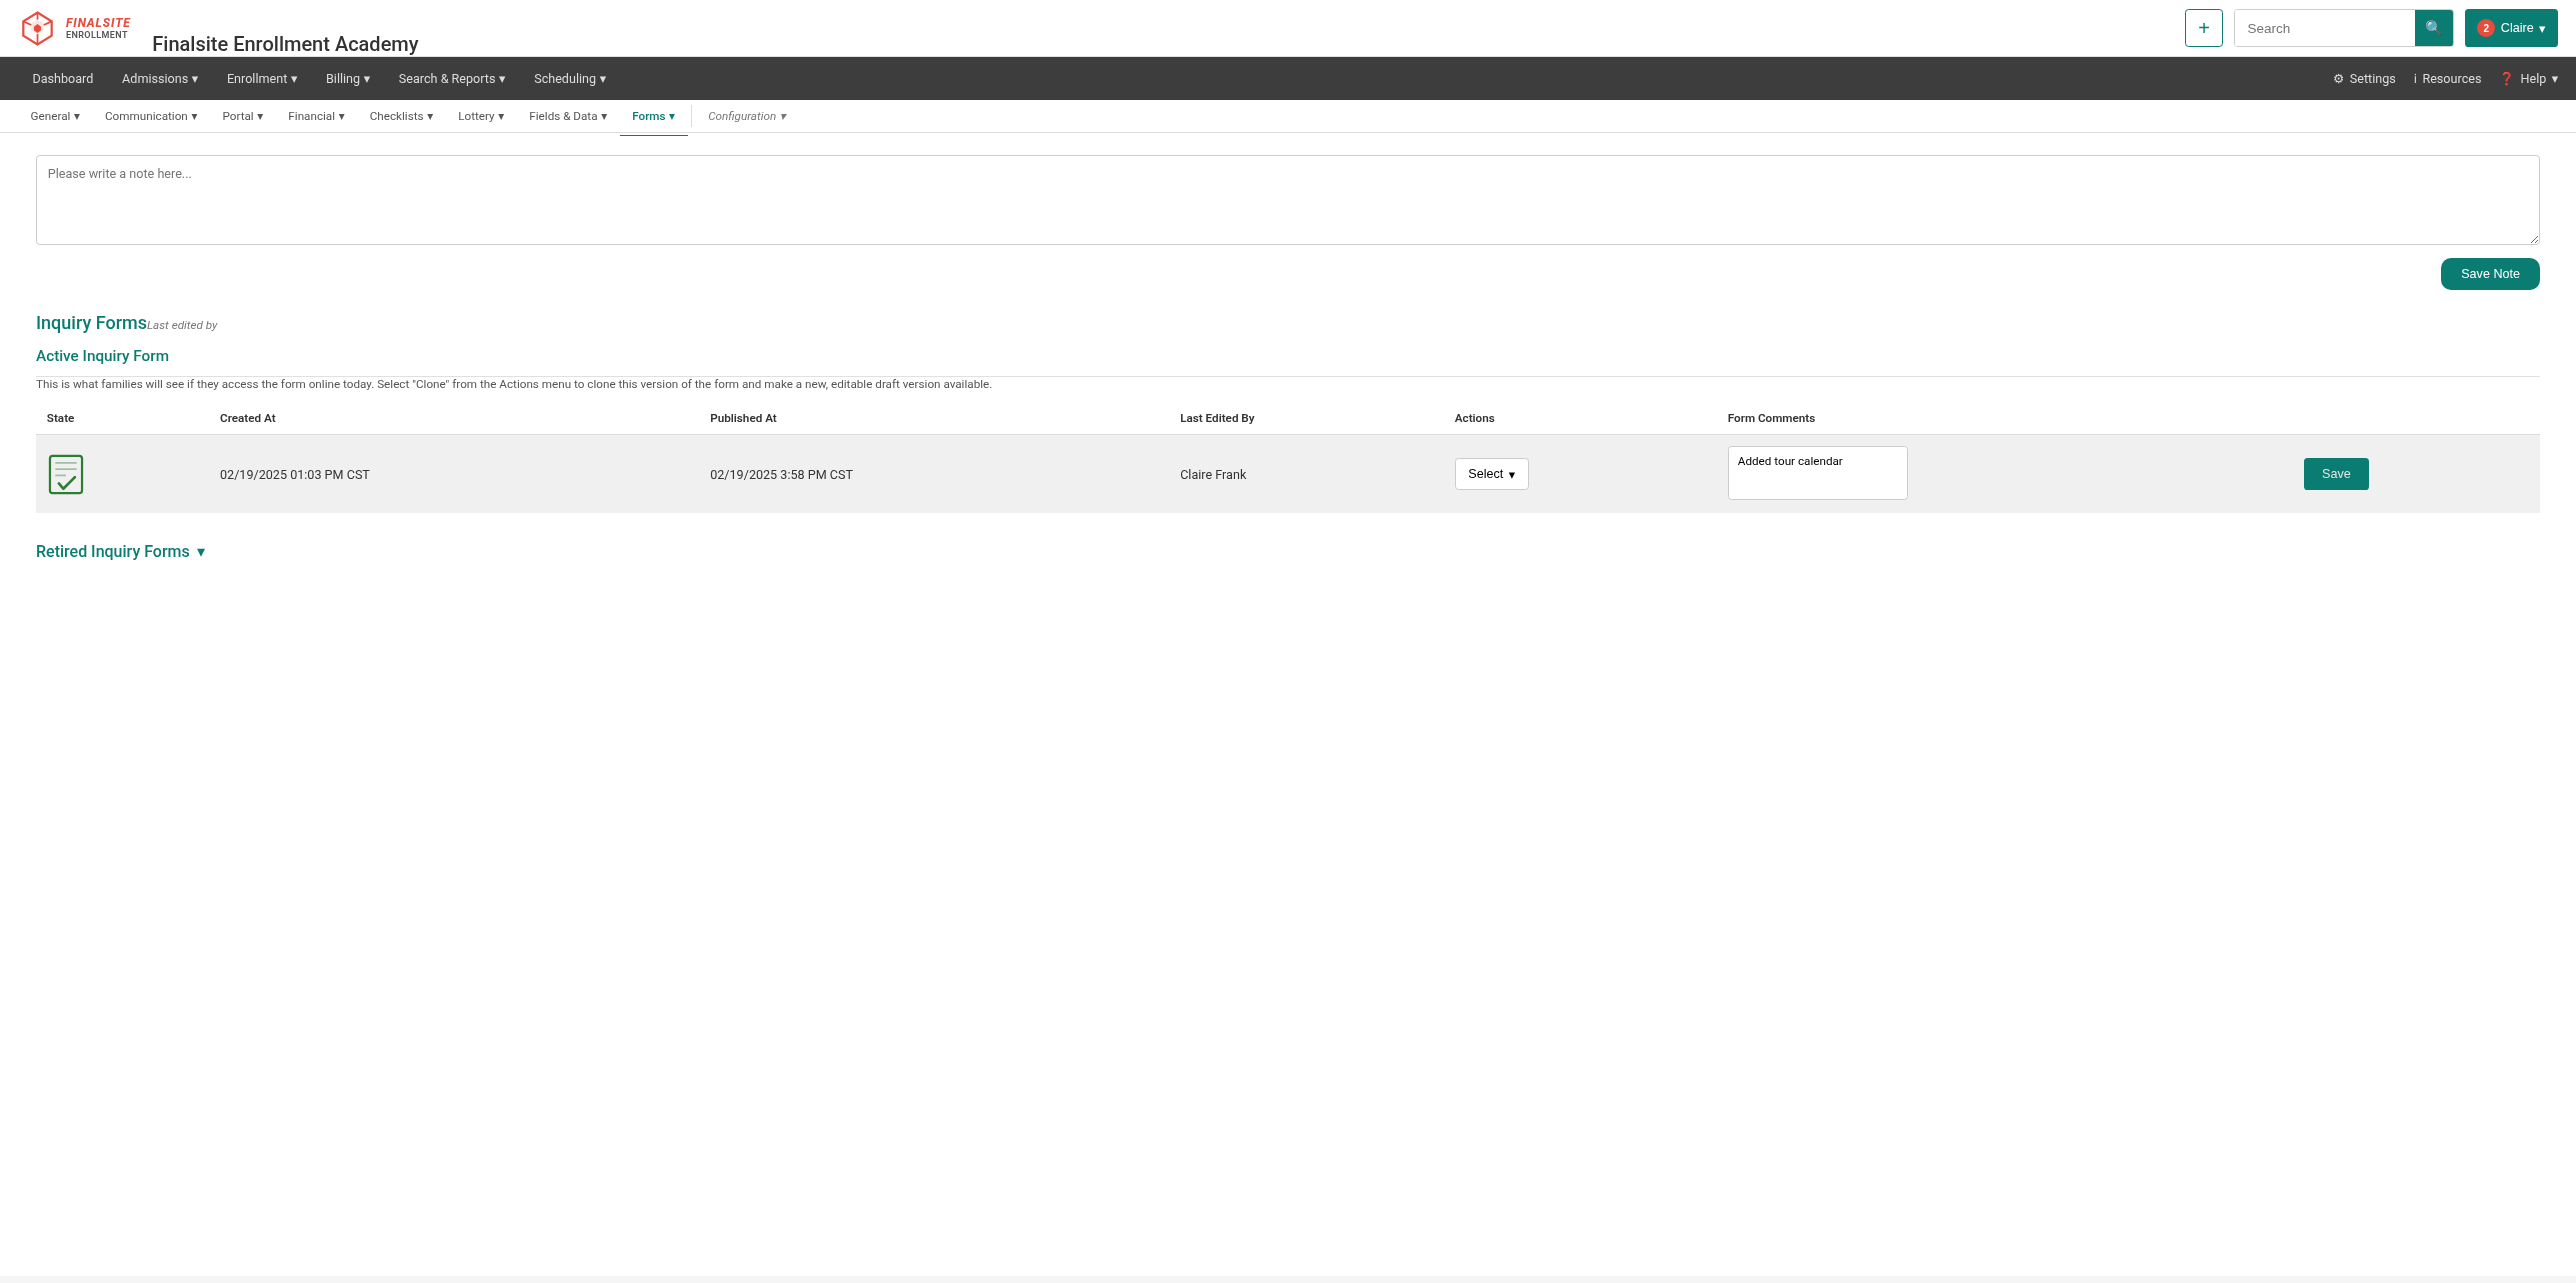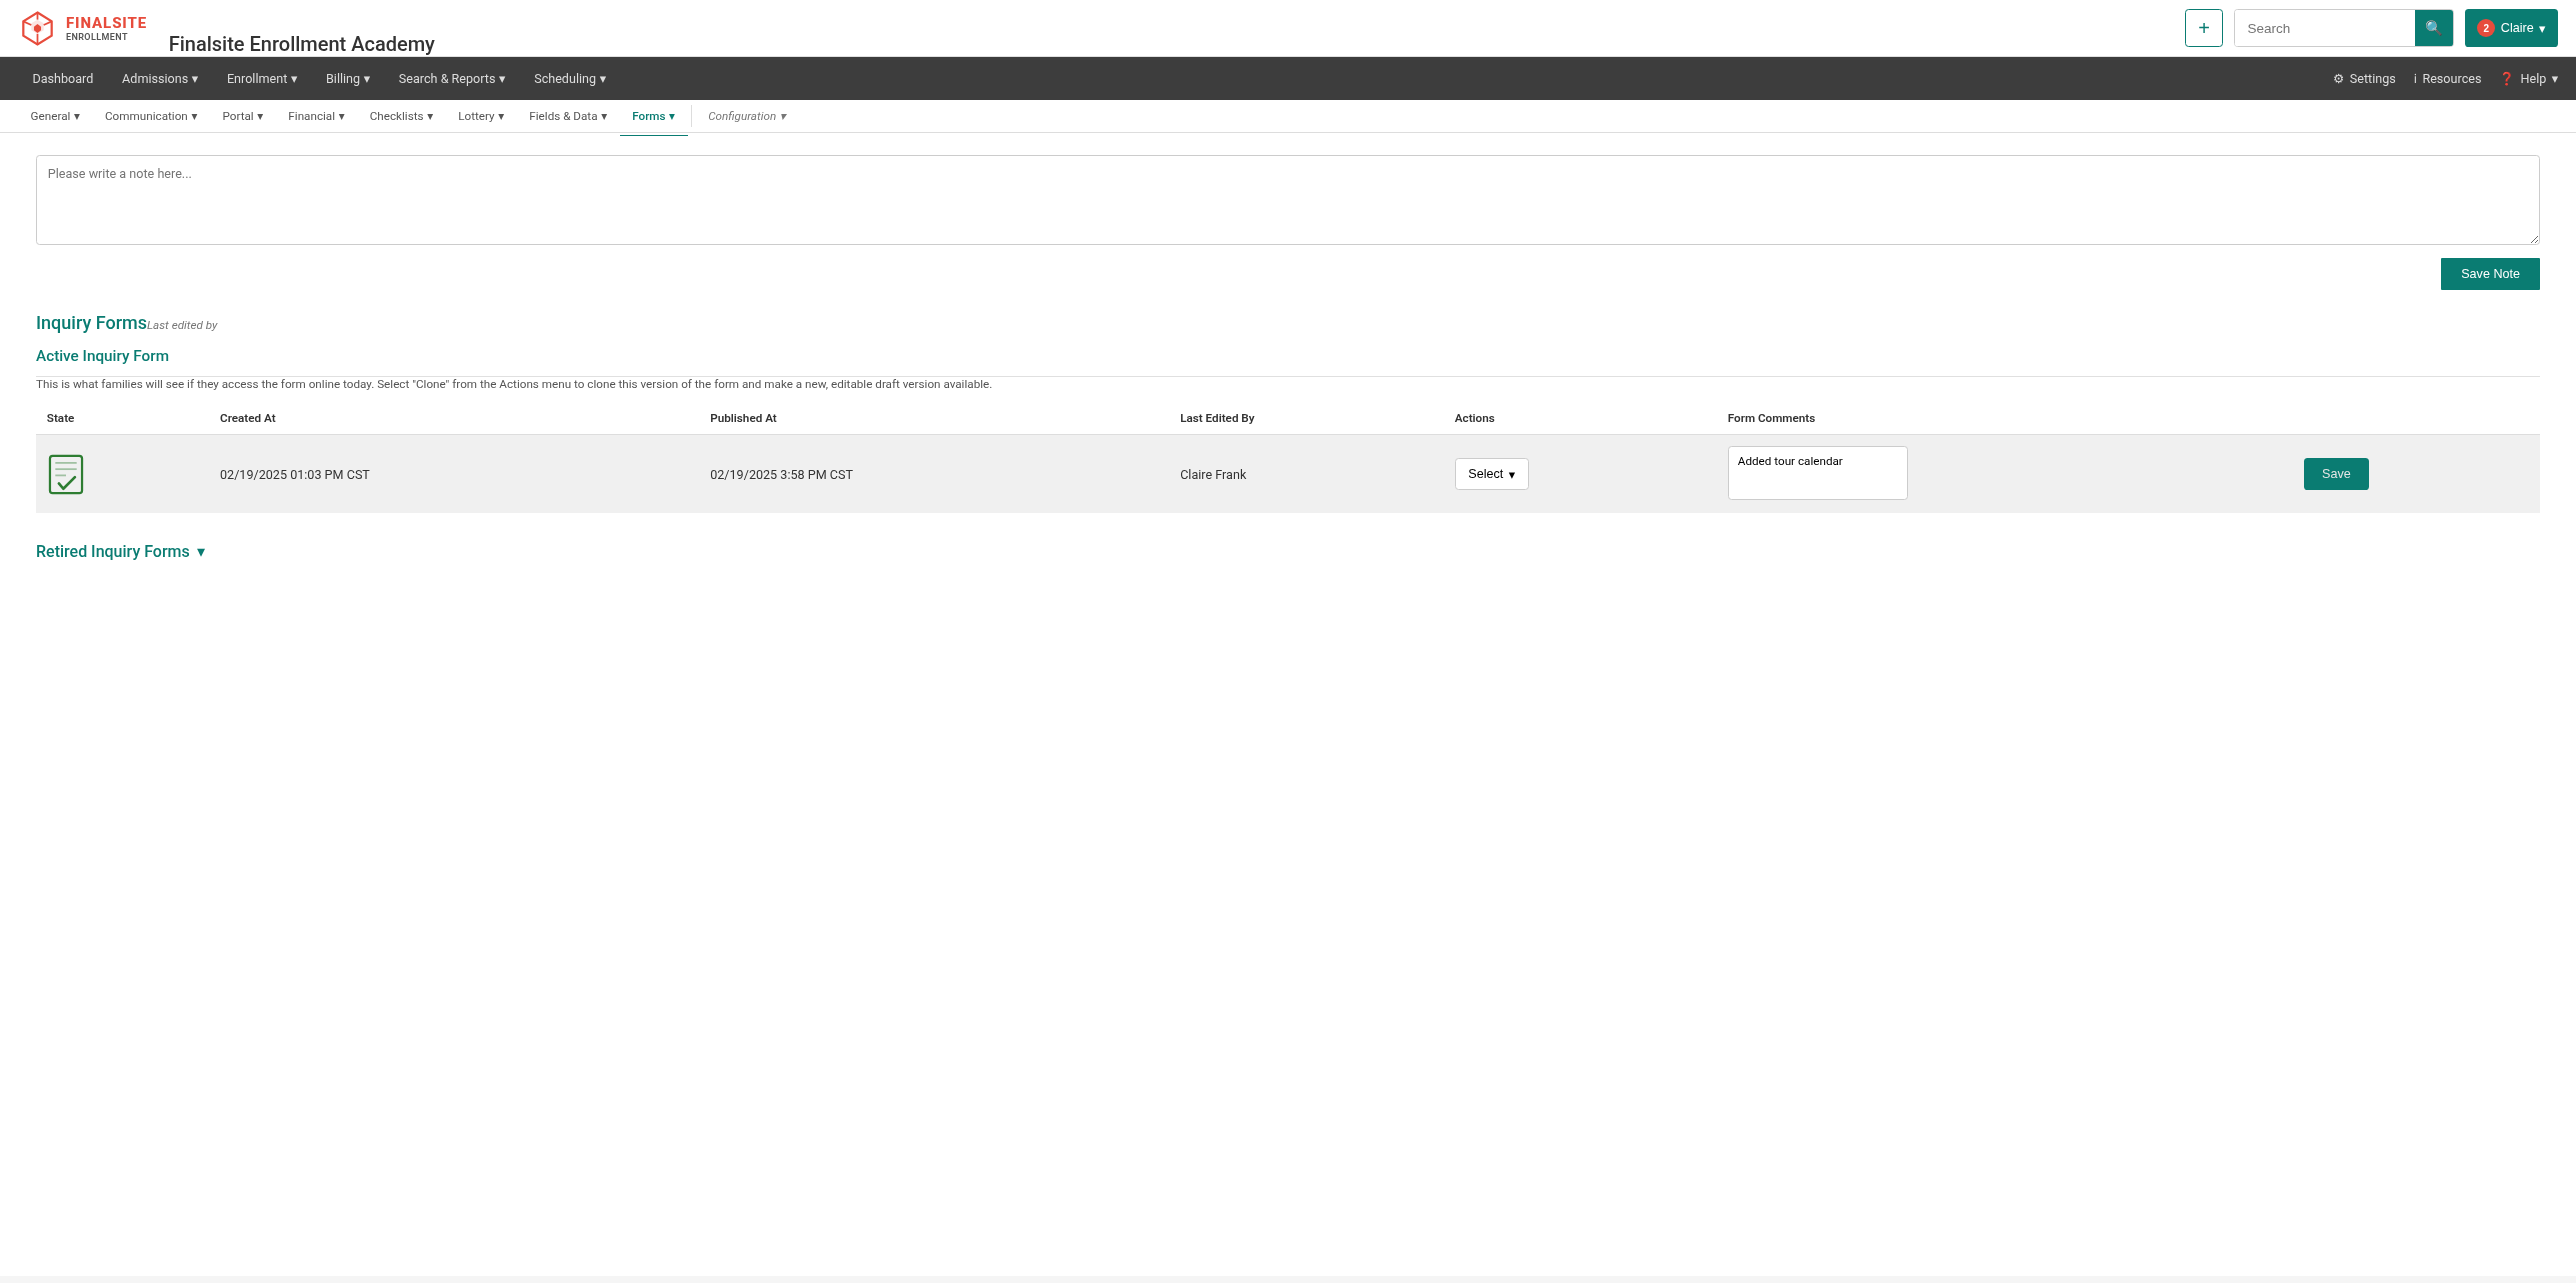--- a/index.html
+++ b/index.html
@@ -205,21 +205,21 @@
 
     .save-note-row {
       display: flex;
       justify-content: flex-end;
       margin-top: 10.8px;
     }
     .save-note-btn {
       background: #0a7c72;
       color: #fff;
       border: none;
-      border-radius: 1px;
+      border-radius: 10px;
       padding: 9px 20px;
       font-size: 12.6px;
       cursor: pointer;
       font-weight: 500;
     }
 
     
     .section-header-row {
       display: flex;
       align-items: baseline;
@@ -352,21 +352,21 @@
 
       <polygon points="22,4 38,14 38,30 22,40 6,30 6,14" fill="none" stroke="#e74c3c" stroke-width="2.5"></polygon>
       <path d="M15,16 L22,12 L29,16 L29,24 L22,28 L15,24 Z" fill="#e74c3c" opacity="0.15"></path>
       <path d="M18,20 L22,17 L26,20 L26,24 L22,27 L18,24 Z" fill="#e74c3c"></path>
       <line x1="22" y1="4" x2="22" y2="12" stroke="#e74c3c" stroke-width="2"></line>
       <line x1="22" y1="28" x2="22" y2="40" stroke="#e74c3c" stroke-width="2"></line>
       <line x1="6" y1="14" x2="15" y2="18" stroke="#e74c3c" stroke-width="2"></line>
       <line x1="29" y1="18" x2="38" y2="14" stroke="#e74c3c" stroke-width="2"></line>
     </svg>
     <div>
-      <div style="font-size:15px;font-weight:800;color:#e74c3c;letter-spacing:0.9px;">FINALSITE</div>
+      <div style="font-size:12px;font-weight:800;color:#e74c3c;letter-spacing:0.9px;font-style:italic;">FINALSITE</div>
       <div style="font-size:9px;font-weight:600;color:#555;letter-spacing:0.4px;">ENROLLMENT</div>
     </div>
   </div>
   <div class="app-title">Finalsite Enrollment Academy</div>
   <div class="header-right">
     <button class="add-btn">+</button>
     <div class="search-box">
       <input class="search-input" type="text" placeholder="Search" style="">
       <button class="search-btn">
         <span>🔍</span>

